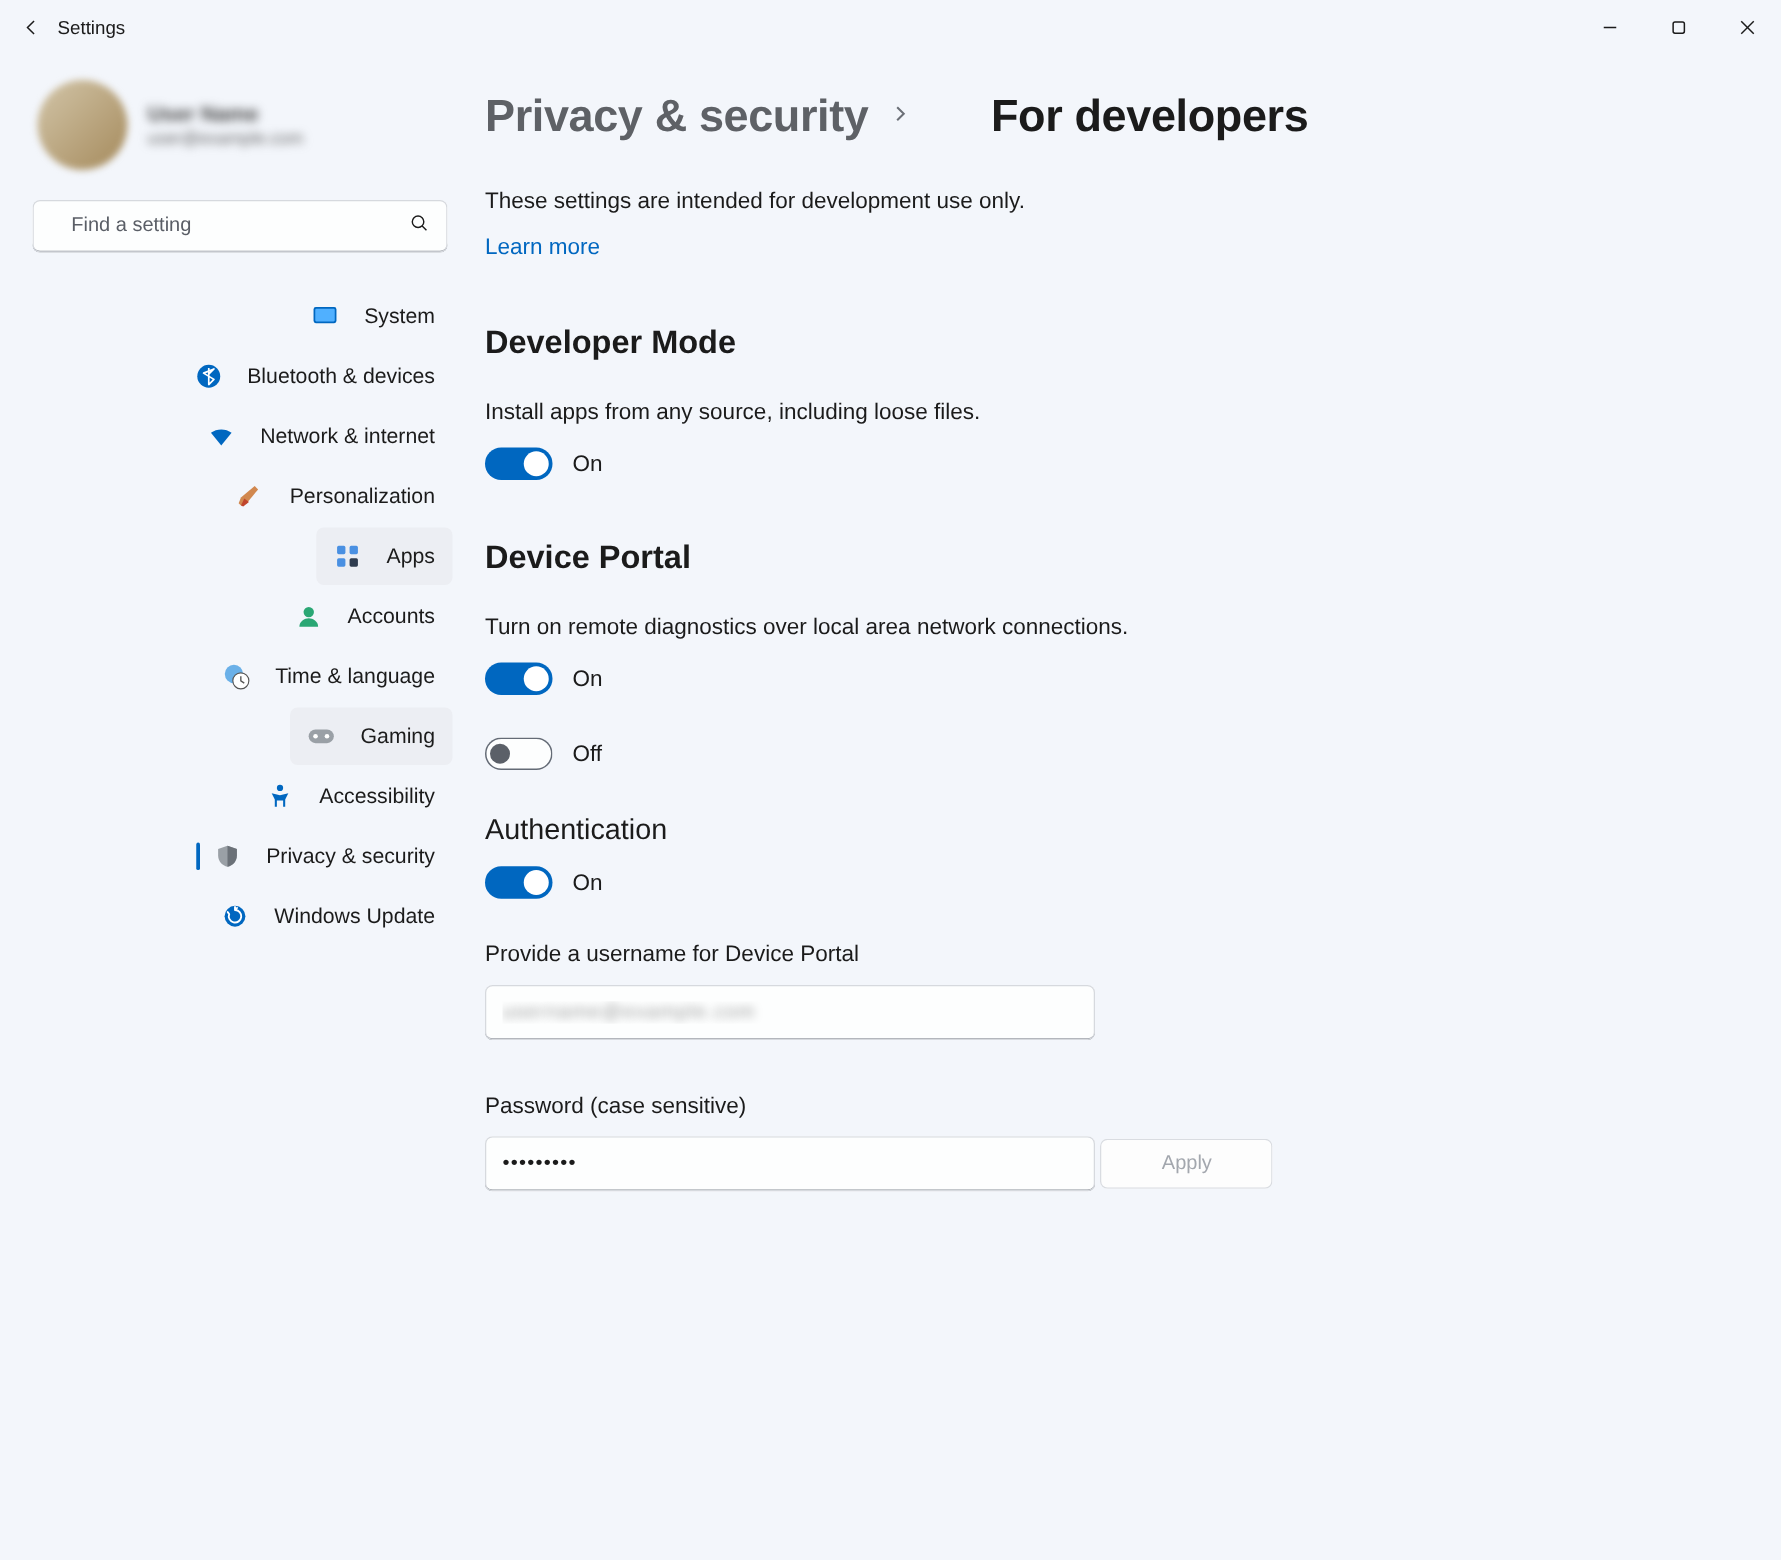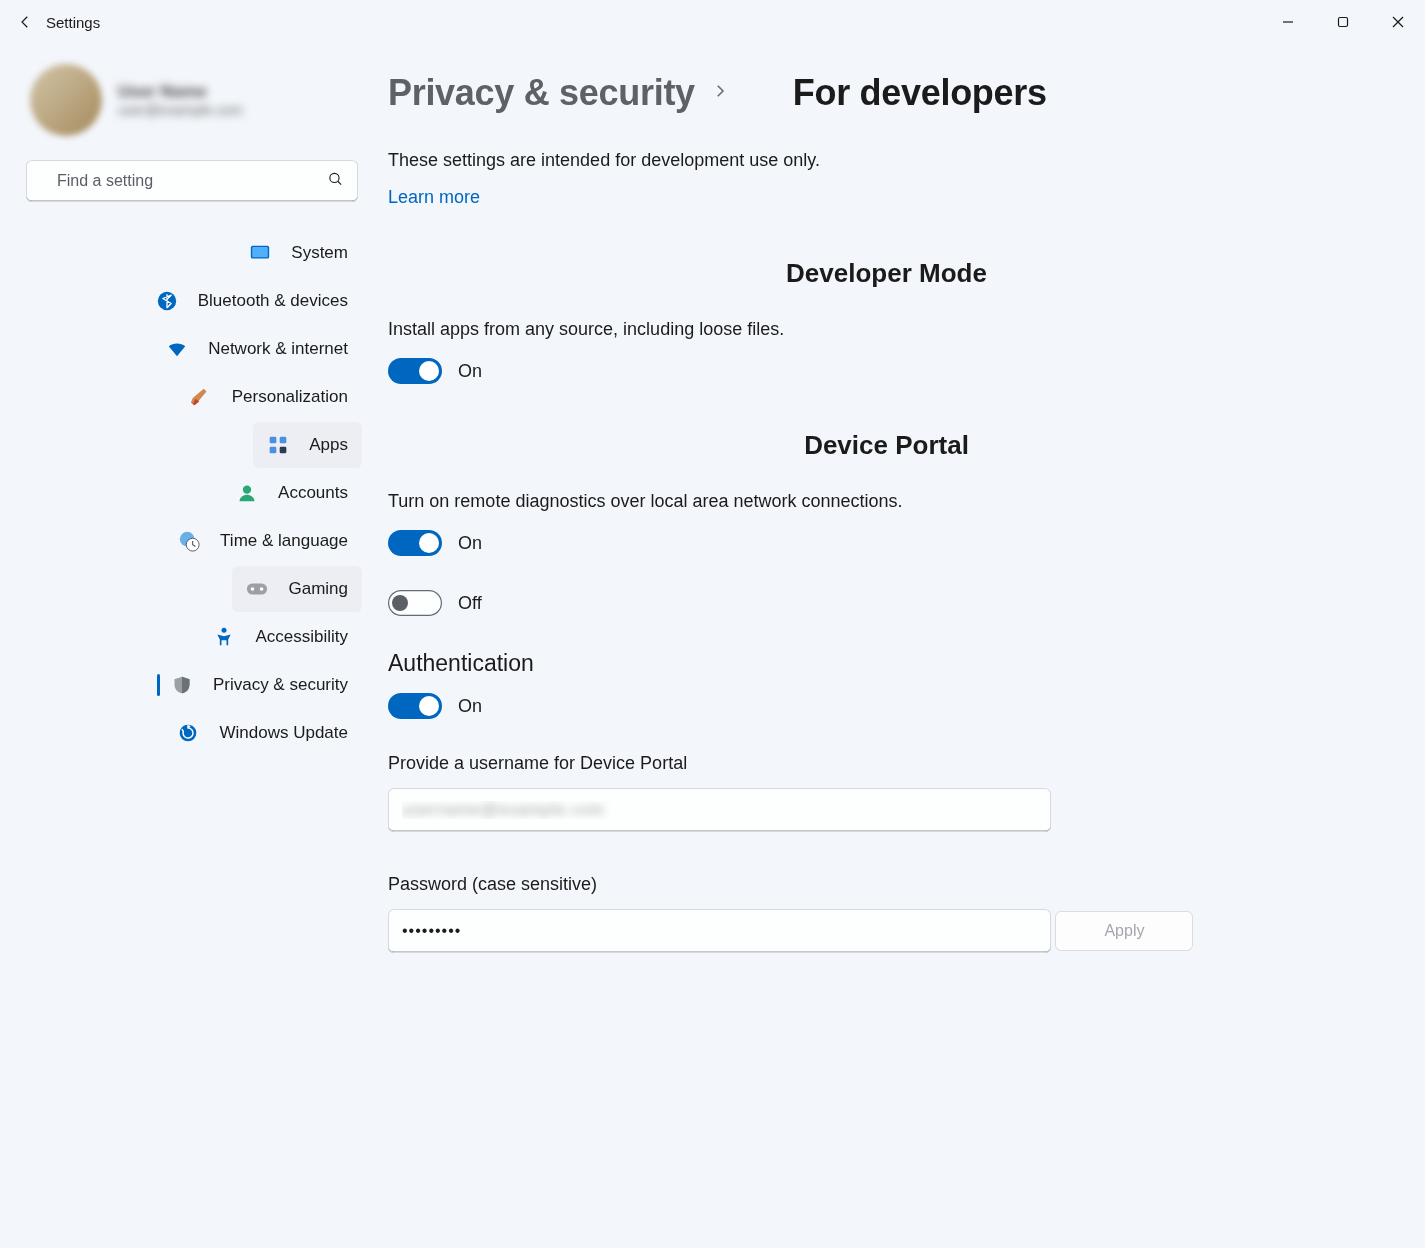--- a/index.html
+++ b/index.html
@@ -39,35 +39,35 @@
   .content { flex: 1; padding: 28px 40px 0 18px; overflow-y: auto; }
   .breadcrumb-row { display:flex; align-items:center; gap:16px; margin-bottom: 36px; }
   .bc-parent { font-size: 36px; font-weight: 600; color: #5e6166; letter-spacing: -0.3px; }
   .bc-chevron { color:#6b6f76; }
   .bc-current { font-size: 36px; font-weight: 600; color: #1b1b1b; letter-spacing: -0.3px; margin-left: 48px; }
 
   .intro-text { font-size: 18px; color: #1b1b1b; margin-bottom: 16px; }
   .learn-more { font-size: 18px; color: #0067c0; cursor: pointer; display:inline-block; margin-bottom: 50px; }
 
   .section { margin-bottom: 46px; }
-  .section-title { font-size: 26px; font-weight: 600; margin-bottom: 30px; text-align: center; }
+  .section-title { font-size: 26px; font-weight: 600; margin-bottom: 30px; }
   .desc-text { font-size: 18px; margin-bottom: 18px; }
   .subhead { font-size: 23px; margin-bottom: 16px; }
 
   .toggle-row { display:flex; align-items:center; gap: 16px; margin-bottom: 34px; }
   .toggle { width: 54px; height: 26px; border-radius: 14px; position: relative; cursor: pointer; }
   .toggle.on { background:#0067c0; }
   .toggle.off { background:#fdfefe; box-shadow: inset 0 0 0 1.2px #646b76; }
   .toggle .knob { position:absolute; top:3px; width:20px; height:20px; border-radius:50%; }
   .toggle.on .knob { right:3px; background:#fff; }
   .toggle.off .knob { left:4px; width:16px; height:16px; top:5px; background:#5b6068; }
   .toggle-label { font-size: 18px; }
 
   .field-label { font-size: 18px; margin-bottom: 14px; }
-  .text-input { width: 663px; height: 44px; border:none; border-radius:6px; background:#fdfefe; padding: 0 14px; font-size: 16px; box-shadow: inset 0 0 0 1px #d6d9de, inset 0 -1.5px 0 #8a8f97; margin-bottom: 42px; color:#1b1b1b; letter-spacing: 1px; }
+  .text-input { width: 488px; height: 44px; border:none; border-radius:6px; background:#fdfefe; padding: 0 14px; font-size: 16px; box-shadow: inset 0 0 0 1px #d6d9de, inset 0 -1.5px 0 #8a8f97; margin-bottom: 42px; color:#1b1b1b; letter-spacing: 1px; }
   .text-input.blurred { color: transparent; text-shadow: 0 0 8px rgba(0,0,0,0.4); }
   .apply-btn { width: 138px; height: 40px; border:none; border-radius:6px; background:#fdfdfd; box-shadow: inset 0 0 0 1px #d9dce1; color:#a3a7ae; font-size: 16px; }
 </style>
 </head>
 <body>
 
 <div class="titlebar">
   <div class="titlebar-left">
     <div class="back-btn">
       <svg width="18" height="18" viewBox="0 0 24 24" fill="none" stroke="#1b1b1b" stroke-width="1.6">

